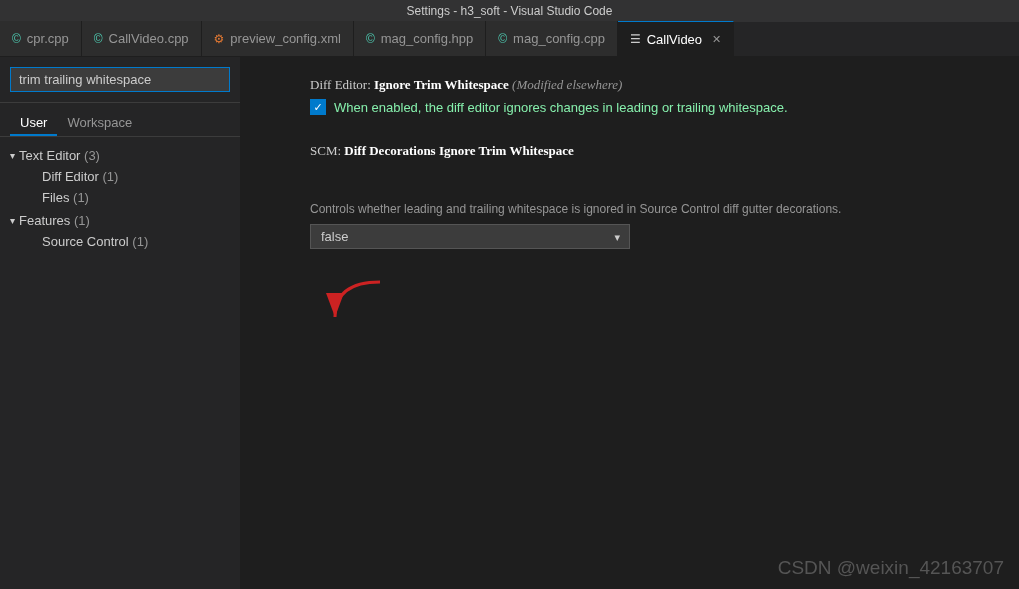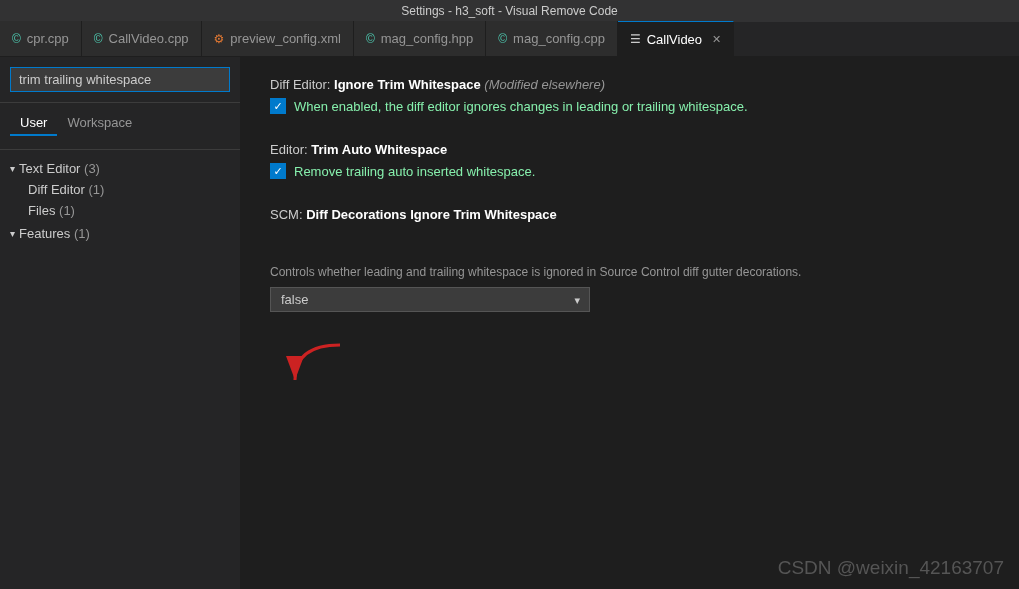--- a/index.html
+++ b/index.html
@@ -57,20 +57,21 @@
       margin-left: 4px;
       font-size: 11px;
       color: #969696;
       cursor: pointer;
     }
 
     
     .main {
       display: flex;
       height: calc(589px - 22px - 35px);
+      gap: 40px;
     }
 
     
     .sidebar {
       width: 240px;
       background: #252526;
       padding: 10px 0;
       flex-shrink: 0;
       overflow-y: auto;
     }
@@ -86,21 +87,21 @@
       border: 1px solid #007acc;
       color: #cccccc;
       padding: 4px 8px;
       font-size: 13px;
       outline: none;
     }
 
     
     .settings-tabs {
       display: flex;
-      padding: 8px 10px 13px 10px;
+      padding: 8px 10px 0 10px;
       gap: 0;
       border-bottom: 1px solid #3c3c3c;
     }
     .settings-tab {
       padding: 4px 10px;
       cursor: pointer;
       color: #969696;
       font-size: 13px;
       border-bottom: 2px solid transparent;
     }
@@ -122,21 +123,21 @@
       color: #cccccc;
       display: flex;
       align-items: center;
       gap: 4px;
       font-size: 13px;
     }
     .tree-item.parent {
       padding-left: 10px;
     }
     .tree-item.child {
-      padding-left: 28px;
+      padding-left: 42px;
     }
     .tree-chevron {
       font-size: 10px;
       color: #cccccc;
     }
 
     
     .content {
       flex: 1;
       padding: 20px 30px;
@@ -145,20 +146,21 @@
     }
 
     
     .setting-block {
       margin-bottom: 28px;
     }
     .setting-title {
       font-size: 13px;
       color: #cccccc;
       margin-bottom: 6px;
+      font-family: Liberation Serif, serif;
     }
     .setting-title .label-normal { color: #cccccc; }
     .setting-title .label-bold { font-weight: bold; color: #ffffff; }
     .setting-title .label-italic { font-style: italic; color: #969696; }
     .setting-description {
       font-size: 12px;
       color: #969696;
       margin-bottom: 8px;
       margin-left: 0;
       margin-top: 43px;
@@ -238,21 +240,21 @@
 
     
     ::-webkit-scrollbar { width: 8px; }
     ::-webkit-scrollbar-track { background: #1e1e1e; }
     ::-webkit-scrollbar-thumb { background: #424242; }
   </style>
 </head>
 <body>
 
 <div class="titlebar">
-  <span>Settings - h3_soft - Visual Remove Code</span>
+  <span>Settings - h3_soft - Visual Studio Code</span>
 </div>
 
 <div class="tabbar">
 
 <div class="tab">
     <span class="tab-icon" style="color:#4ec9b0">©</span>
     <span>cpr.cpp</span>
 
   </div>
     <div class="tab">
@@ -308,38 +310,34 @@
           </div>
           <div class="tree-item child">
             <span>Files <span style="color:#969696">(1)</span></span>
           </div>
         </div>
         <div class="tree-group">
           <div class="tree-item parent">
     <span class="tree-chevron">▾</span>
     <span>Features <span style="color:#969696">(1)</span></span>
   </div>
+          <div class="tree-item child">
+            <span>Source Control <span style="color:#969696">(1)</span></span>
+          </div>
         </div>
       </div>
   </div>
 
   <div class="content">
 
   <div class="setting-block">
         <div class="setting-title"><span class="label-normal">Diff Editor: </span><span class="label-bold">Ignore Trim Whitespace</span><span class="label-italic"> (Modified elsewhere)</span></div>
         <div class="checkbox-row">
           <div class="checkbox-wrap checked"></div>
           <span class="checkbox-label">When enabled, the diff editor ignores changes in leading or trailing whitespace.</span>
-        </div>
-      </div>
-      <div class="setting-block">
-        <div class="setting-title"><span class="label-normal">Editor: </span><span class="label-bold">Trim Auto Whitespace</span></div>
-        <div class="checkbox-row">
-          <div class="checkbox-wrap checked"></div>
-          <span class="checkbox-label">Remove trailing auto inserted whitespace.</span>
         </div>
       </div>
       <div class="setting-block"><div class="setting-title"><span class="label-normal">SCM: </span><span class="label-bold">Diff Decorations Ignore Trim Whitespace</span></div><div class="setting-description">Controls whether leading and trailing whitespace is ignored in Source Control diff gutter decorations.</div><div class="dropdown-wrapper"><select class="dropdown"><option value="false">false</option><option value="true">true</option><option value="leading">leading</option><option value="trailing">trailing</option></select><span class="dropdown-arrow">▾</span></div></div>
       <div class="setting-block">
         <div class="arrow-annotation">
         <svg width="80" height="50" viewBox="0 0 80 50">
           <defs>
             <marker id="arrowhead" markerWidth="8" markerHeight="6" refX="8" refY="3" orient="auto">
               <polygon points="0 0, 8 3, 0 6" fill="#cc2222"></polygon>
             </marker>

